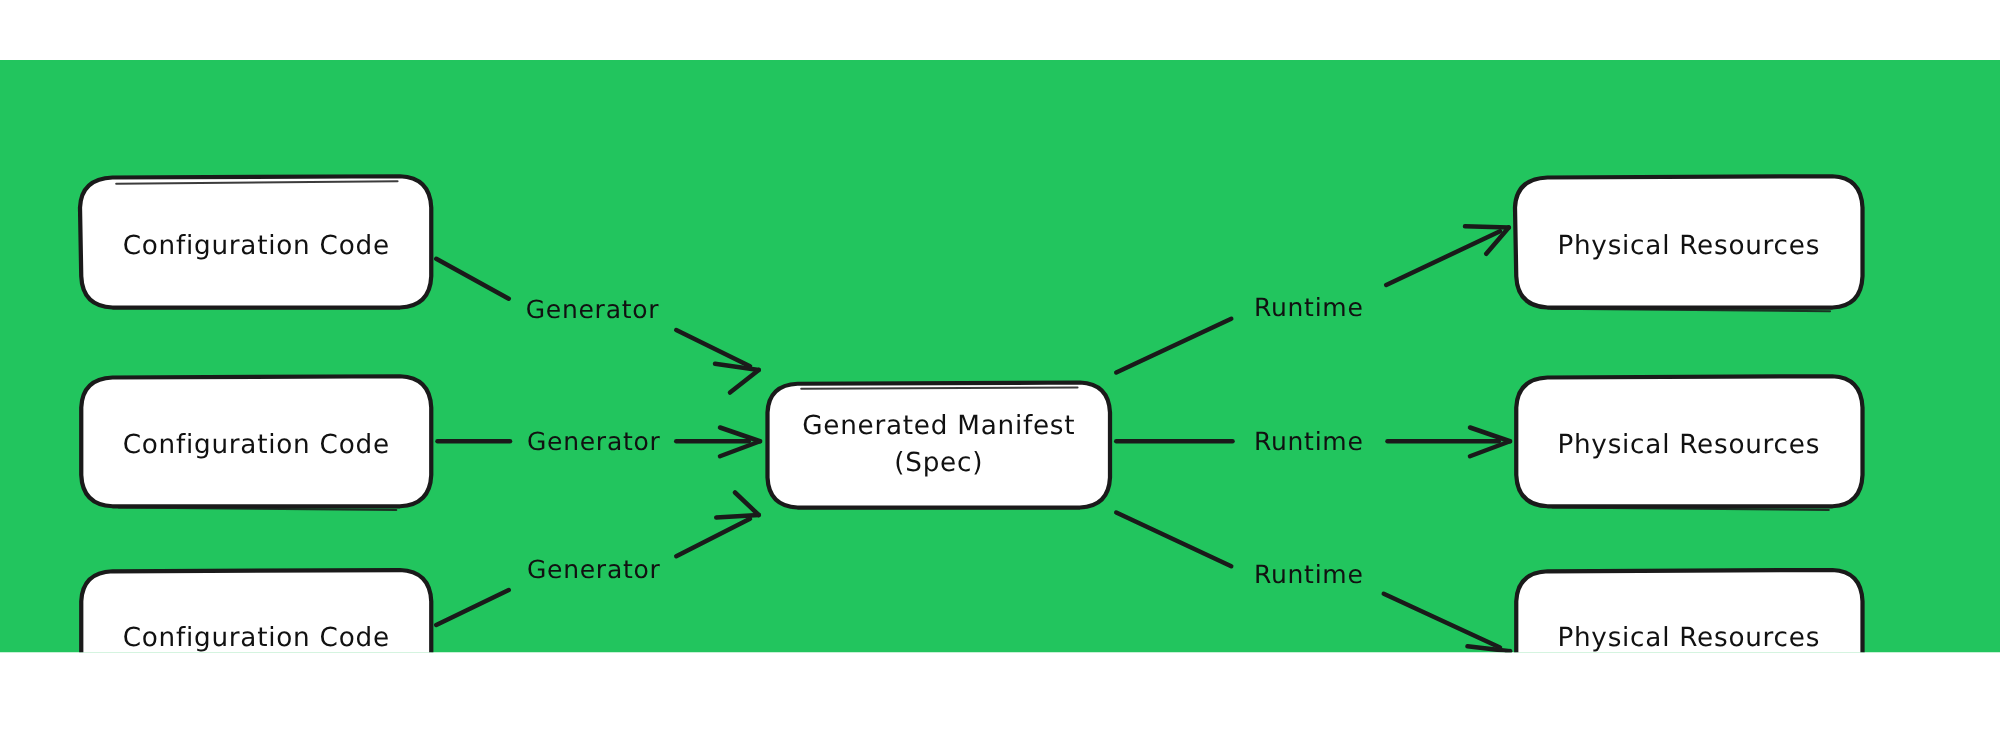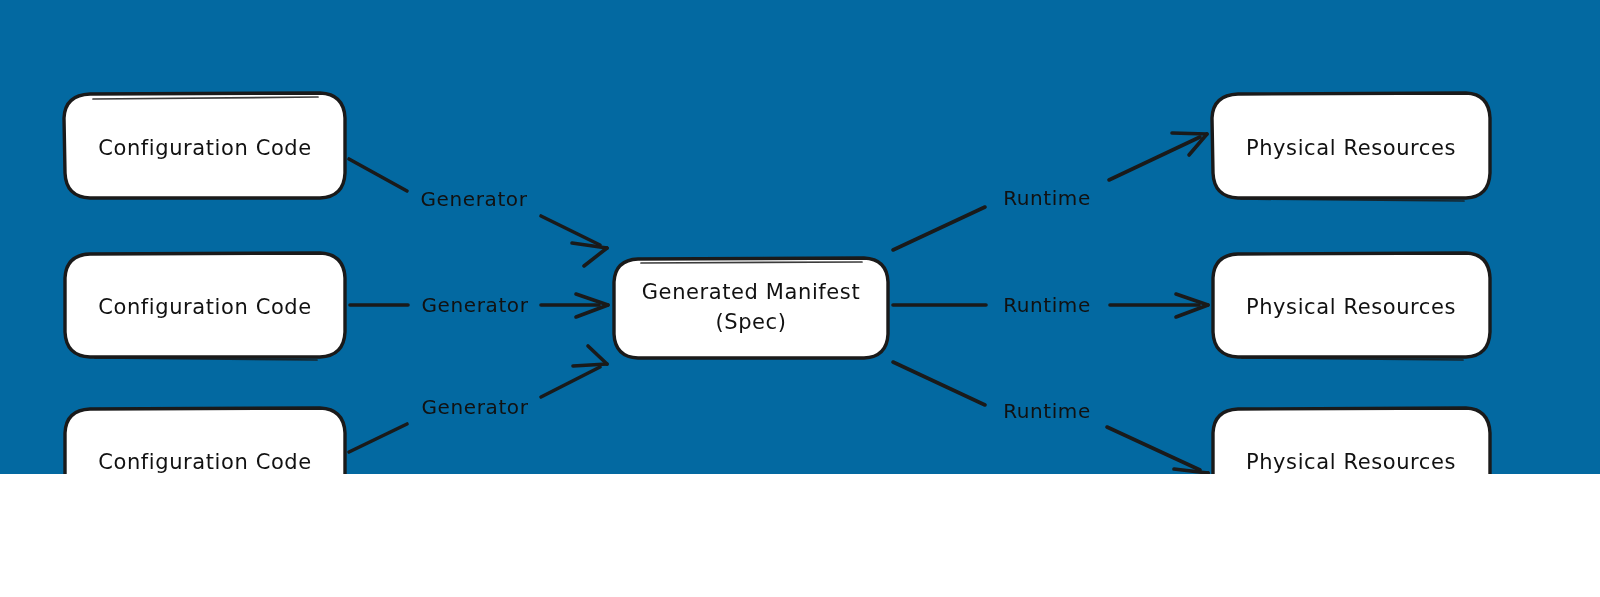--- a/index.html
+++ b/index.html
@@ -8,22 +8,23 @@
     padding: 0;
     background: #ffffff;
   }
   body {
     font-family: "DejaVu Sans", sans-serif;
   }
   #canvas {
     position: relative;
     width: 1600px;
     height: 474px;
-    background: #0369a1;
+    background: #22c55e;
     overflow: hidden;
+    margin-top: 48px;
   }
   #canvas svg.layer {
     position: absolute;
     left: 0;
     top: 0;
     width: 1600px;
     height: 597px;
   }
   .node-label {
     font-family: "DejaVu Sans", sans-serif;

